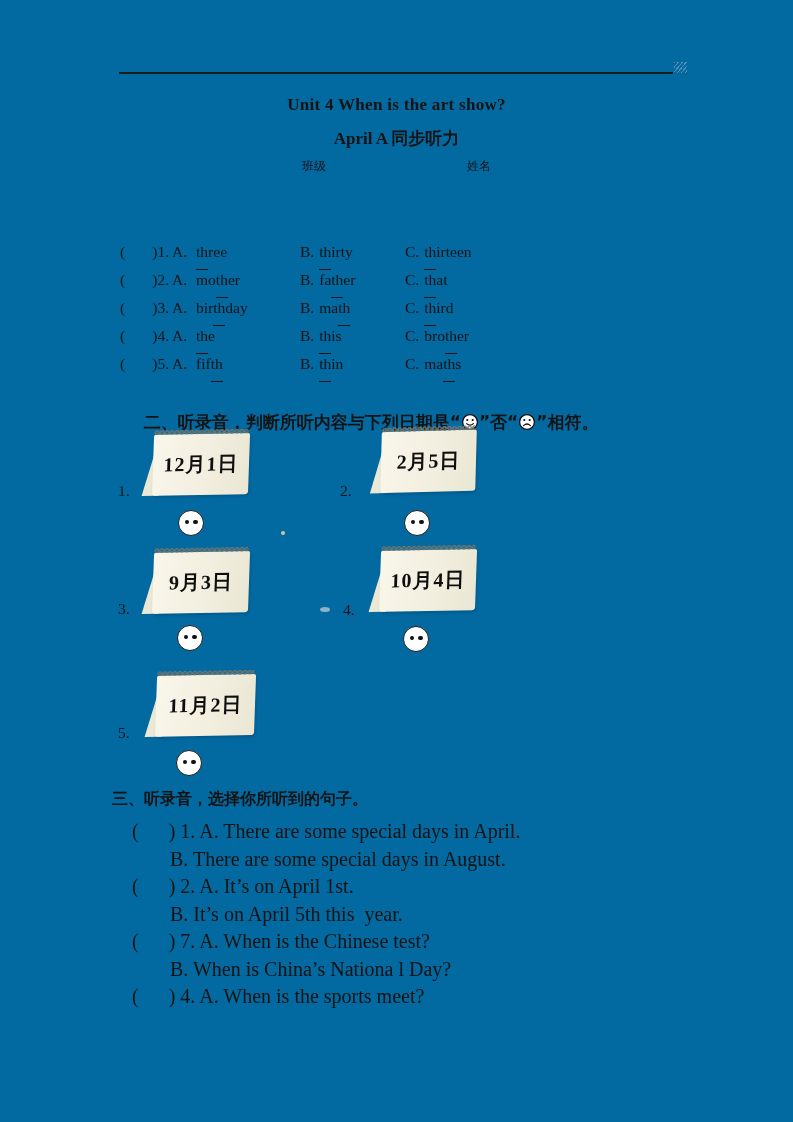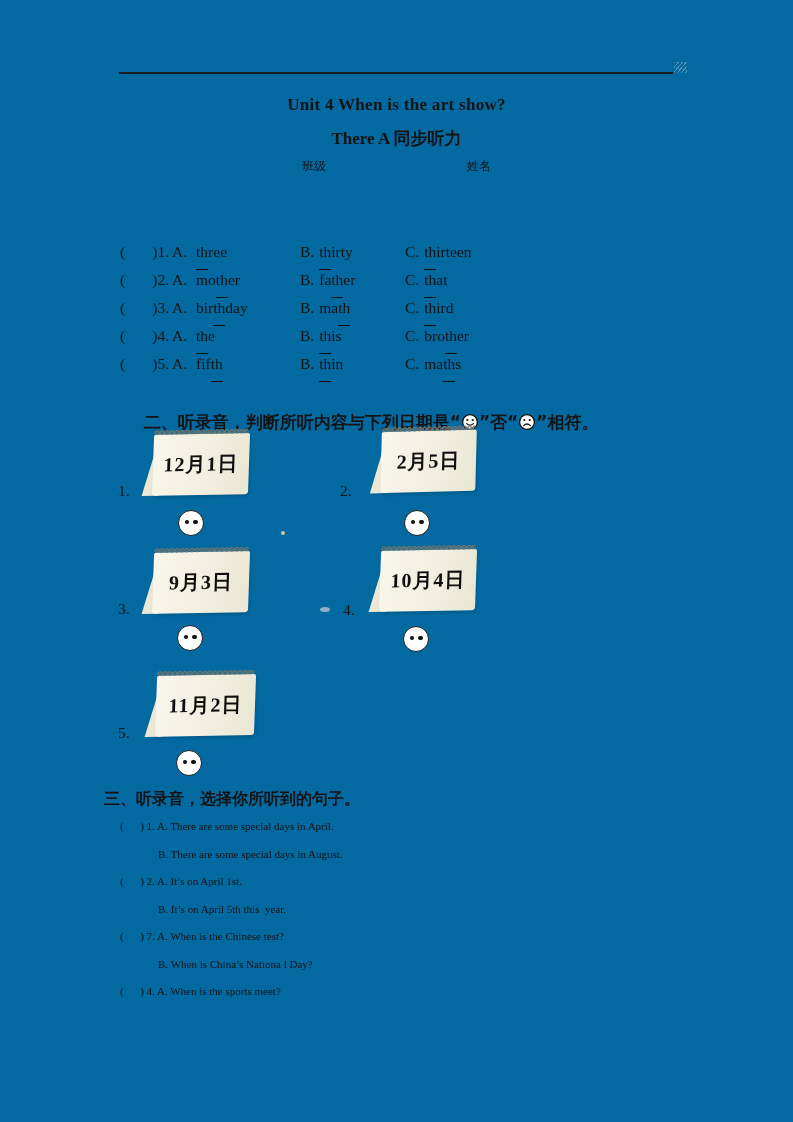--- a/index.html
+++ b/index.html
@@ -42,36 +42,36 @@
   .cal-spiral{position:absolute;top:0;left:15px;right:1px;height:8px;transform:skewX(-3deg);
     background-image:radial-gradient(circle at 2.5px 4px,rgba(255,255,255,0) 0.8px,#76766a 1.2px,#76766a 2px,rgba(255,255,255,0) 2.5px);
     background-size:5px 8px;background-repeat:repeat-x;}
   .cal-num{position:absolute;font-size:15.5px;}
   .face{position:absolute;width:24px;height:24px;border:1.6px solid #1d1d1d;border-radius:50%;background:#fff;}
   .face::before,.face::after{content:"";position:absolute;top:9px;width:4.2px;height:4.2px;background:#111;border-radius:50%;}
   .face::before{left:5.5px;}
   .face::after{right:5.5px;}
   
   .s3{left:120px;top:820px;width:600px;}
-  .q-line{height:27.5px;font-size:11px;white-space:pre;}
+  .q-line{height:27.5px;font-size:20px;white-space:pre;margin-left:12px;}
   .q-line.indent-b{padding-left:38px;}
   
   .speck-yellow{left:281px;top:531px;width:4px;height:4px;border-radius:50%;background:#e4cf9a;opacity:.9;}
   .smudge-gray{left:320px;top:607px;width:10px;height:5px;border-radius:50%;background:#d9d9d9;opacity:.65;}
 </style>
 </head>
 <body>
 
 <div class="page">
 
   <div class="abs top-rule"></div>
   <div class="abs squiggle"></div>
 
   <div class="abs doc-title">Unit 4 When is the art show?</div>
-  <div class="abs doc-subtitle">There A 同步听力</div>
+  <div class="abs doc-subtitle">April A 同步听力</div>
   <div class="abs class-name-row">
     <span class="cn">班级</span>
     <span class="cn">姓名</span>
   </div>
 
 
   <div class="abs s1">
 
     <div class="s1row">
       <span class="cell c1"><span>(       )1. A.</span><span class="lbl"> </span><span><span></span><span class="u">th</span><span>ree</span></span></span>
@@ -165,21 +165,21 @@
       <div class="cal-date">11月2日</div>
     </div>
     <div class="cal-spiral"></div>
   </div>
   <div class="cal-num" style="left:118px;top:724px;">5.</div>
   <div class="face" style="left:176px;top:750px;"></div>
 
   <div class="abs speck-yellow"></div>
   <div class="abs smudge-gray"></div>
 
-  <div class="abs cn-heading" style="left:104px;top:789px;">三、听录音，选择你所听到的句子。</div>
+  <div class="abs cn-heading" style="left:112px;top:789px;">三、听录音，选择你所听到的句子。</div>
 
   <div class="abs s3">
     <div class="q-line">(      ) 1. A. There are some special days in April.</div>
     <div class="q-line indent-b">B. There are some special days in August.</div>
     <div class="q-line">(      ) 2. A. It’s on April 1st.</div>
     <div class="q-line indent-b">B. It’s on April 5th this  year.</div>
     <div class="q-line">(      ) 7. A. When is the Chinese test?</div>
     <div class="q-line indent-b">B. When is China’s Nationa l Day?</div>
     <div class="q-line">(      ) 4. A. When is the sports meet?</div>
   </div>

